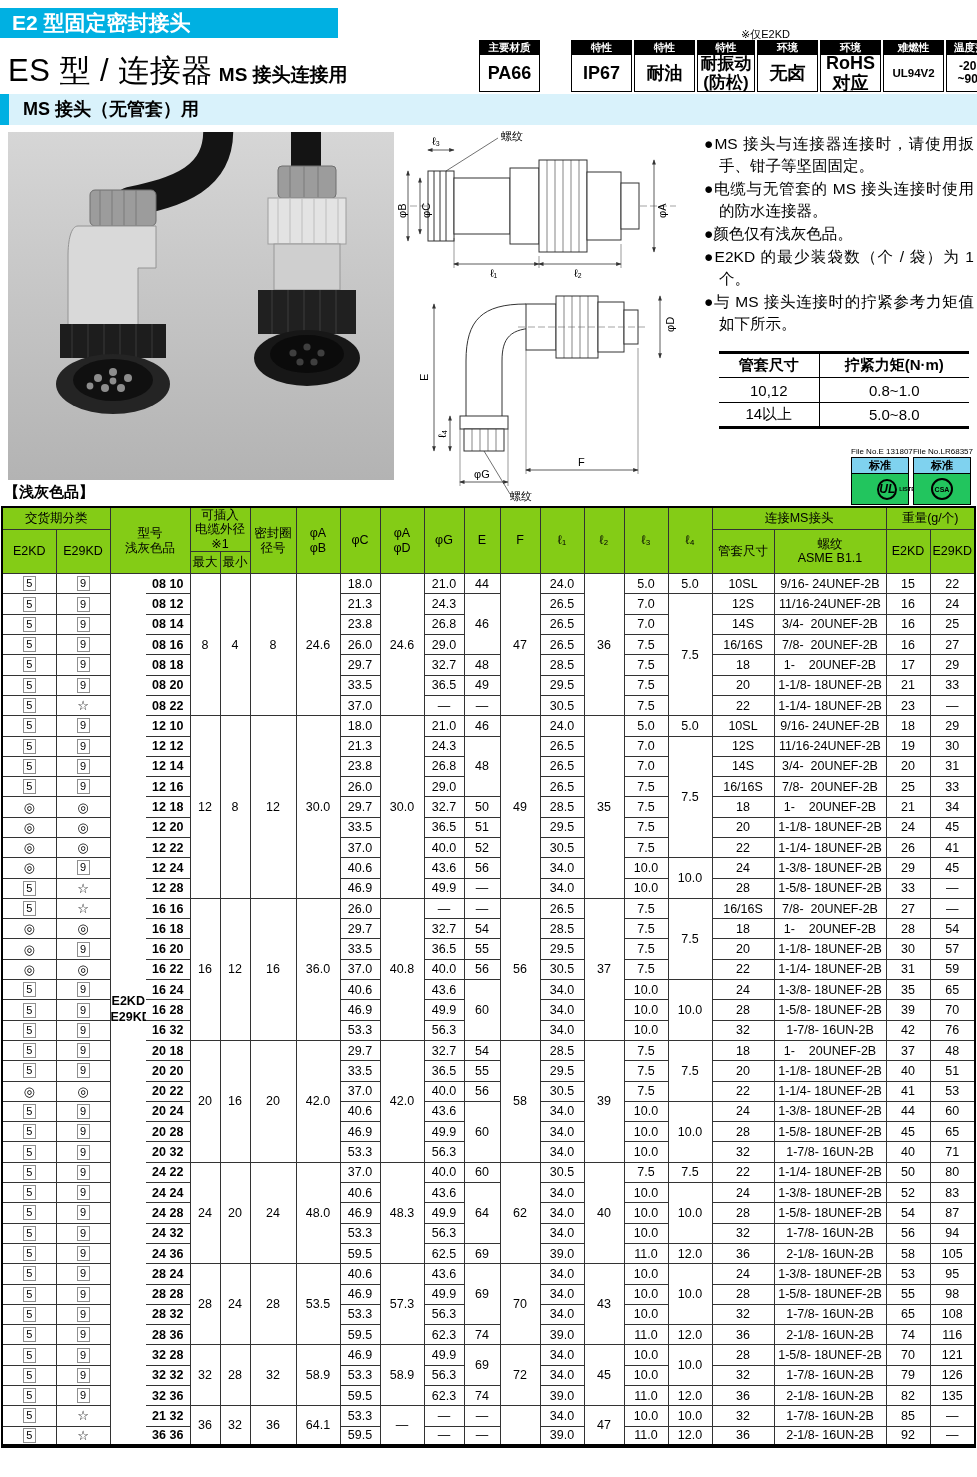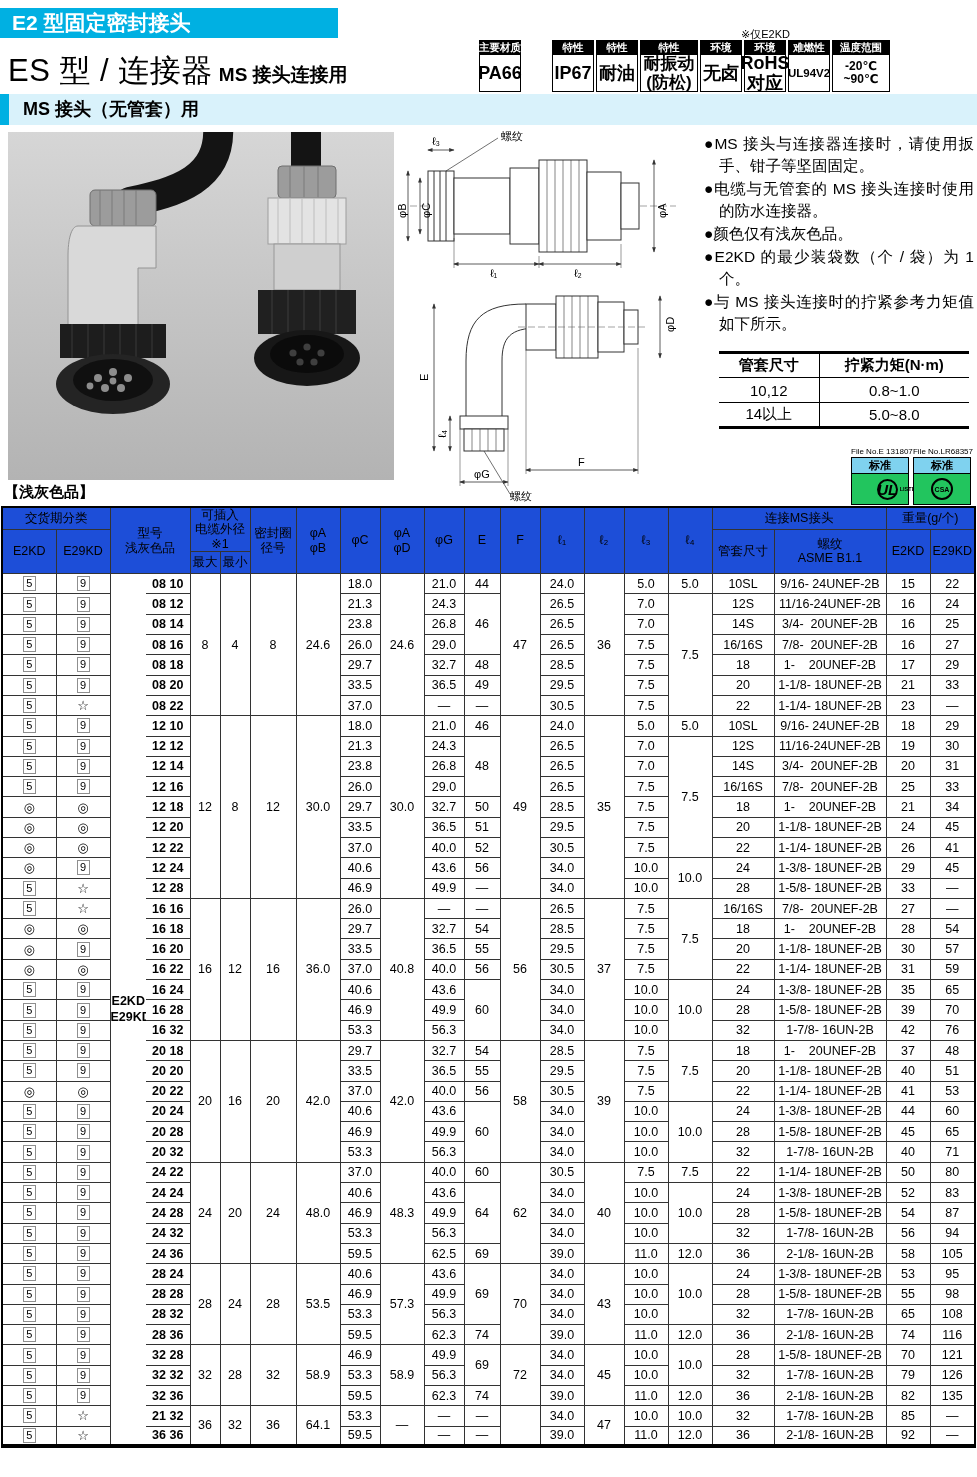--- a/index.html
+++ b/index.html
@@ -11,21 +11,21 @@
   font-size:21px; font-weight:bold; line-height:30px; padding-left:12px; }
 
 
 .title-row { left:8px; top:50px; width:470px; white-space:nowrap; }
 .title-main { font-size:31px; font-weight:normal; letter-spacing:0.5px; }
 .title-sub { font-size:19px; font-weight:bold; margin-left:6px; }
 
 
 .badge-note { top:27px; left:741px; font-size:11px; }
 .badges { top:40px; left:479px; display:flex; gap:2px; }
-.badge { width:42px; }
+.badge { width:61px; }
 .badge.w58 { width:58px; }
 .badge.first { margin-right:29px; }
 .badge-title { background:#000; color:#fff; font-size:10.5px; font-weight:bold; text-align:center; height:15px; line-height:15px; }
 .badge-body { border:1px solid #000; border-top:none; background:#fff; height:37px; display:flex; align-items:center; justify-content:center; text-align:center; }
 .badge-val { font-size:18px; font-weight:bold; line-height:1.12; white-space:pre-line; }
 
 
 .sub-banner { left:0; top:94px; width:977px; height:31px; background:#d9f2fb; border-left:9px solid #00b0e2;
   font-size:18px; font-weight:bold; line-height:31px; padding-left:14px; }
 
@@ -47,32 +47,32 @@
 .torque th:first-child, .torque td:first-child { border-right:1px solid #000; width:40%; }
 .torque tr:last-child td { border-bottom:none; }
 
 
 .certs { left:851px; top:447px; width:122px; }
 .cert-files { display:flex; justify-content:space-between; font-size:8px; white-space:nowrap; margin-bottom:1px; }
 .cert-boxes { display:flex; gap:4px; }
 .cert-box { width:58px; border:1px solid #000; background:#22c55e; }
 .cert-head { background:#7fd2ef; border-bottom:1px solid #000; text-align:center; font-size:11px; font-weight:bold; line-height:15px; }
 .cert-body { height:30px; display:flex; align-items:center; justify-content:center; gap:2px; }
-.ul-circle { width:21px; height:21px; border:2px solid #000; border-radius:50%; display:inline-flex; align-items:center; justify-content:center; font-size:15px; font-weight:bold; font-style:italic;margin-left:36px; }
+.ul-circle { width:21px; height:21px; border:2px solid #000; border-radius:50%; display:inline-flex; align-items:center; justify-content:center; font-size:12px; font-weight:bold; font-style:italic;margin-left:36px; }
 .ul-listed { font-size:5.5px; font-weight:bold; }
 .csa-circle { width:22px; height:22px; border:2px solid #000; border-radius:50%; display:inline-flex; align-items:center; justify-content:center; font-size:7px; font-weight:bold; }
 
 
 .gray-label { left:4px; top:483px; font-size:15px; font-weight:bold; }
 
 
 .main-table-wrap { left:1px; top:506px; width:975px; }
 table.spec { border-collapse:collapse; table-layout:fixed; width:975px; border:2px solid #000; border-bottom:4px solid #000; }
 table.spec th, table.spec td { border:1px solid #333; overflow:hidden; }
-table.spec th { background:#1d4ed8; font-weight:normal; font-size:12.5px; text-align:center; white-space:pre-line; line-height:1.15; }
+table.spec th { background:#84cc16; font-weight:normal; font-size:12.5px; text-align:center; white-space:pre-line; line-height:1.15; }
 tr.h1 th { height:22px; }
 tr.h2 th { height:44px; }
 tr.h3 th { height:22px; }
 table.spec td { height:20.3px; padding:0; font-size:12.5px; text-align:center; background:#fff; }
 td.model { font-weight:bold; text-align:right; padding-right:5px; font-size:13px; border-left:hidden !important; }
 td.prefix { font-weight:bold; font-size:12px; text-align:left; padding-left:2px; white-space:pre-line; vertical-align:middle; border-right:hidden !important; line-height:1.3; }
 td.thread { text-align:left; padding-left:3px; font-size:12px; white-space:pre; }
 td.sym { text-align:center; }
 .b59 { display:inline-block; min-width:13px; border:1px solid #8f8f8f; font-size:11px; line-height:13px; padding:0 2px; text-align:center; }
 .circ { font-size:13px; }

